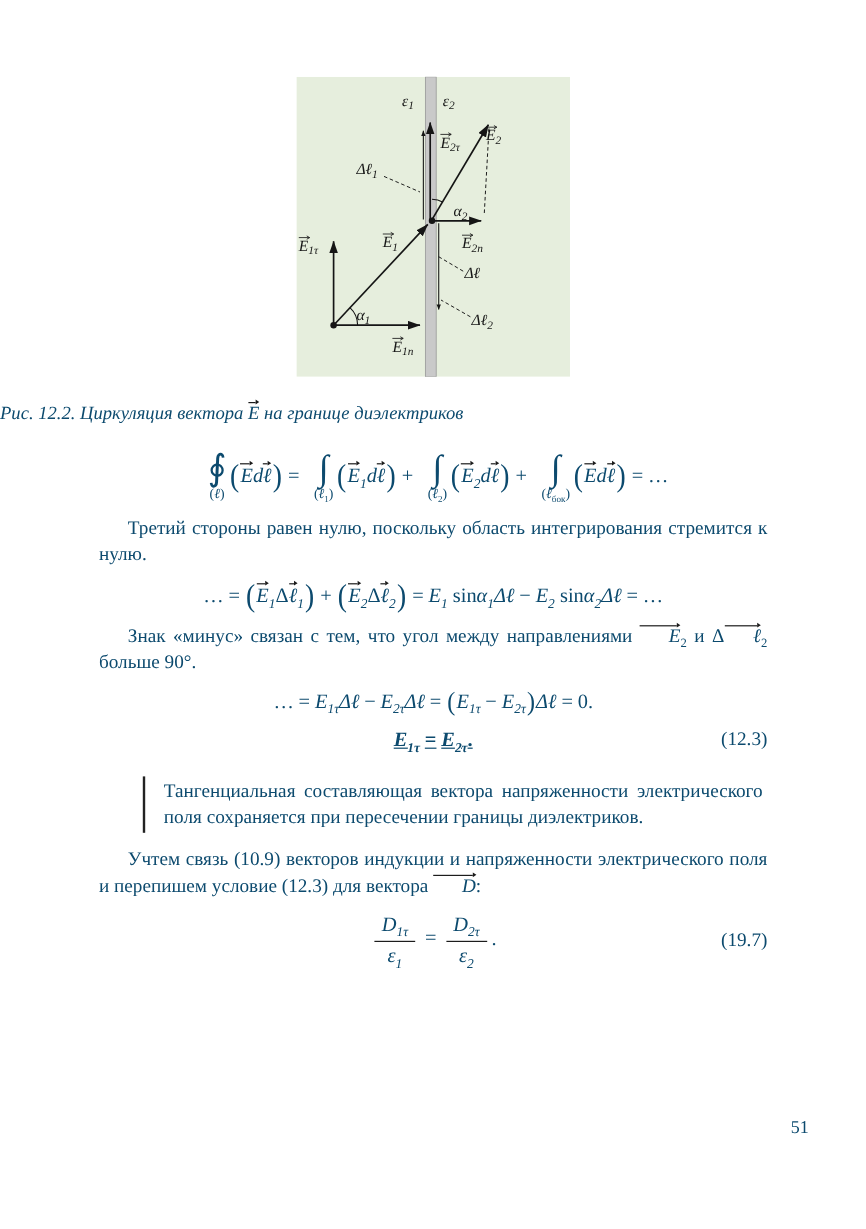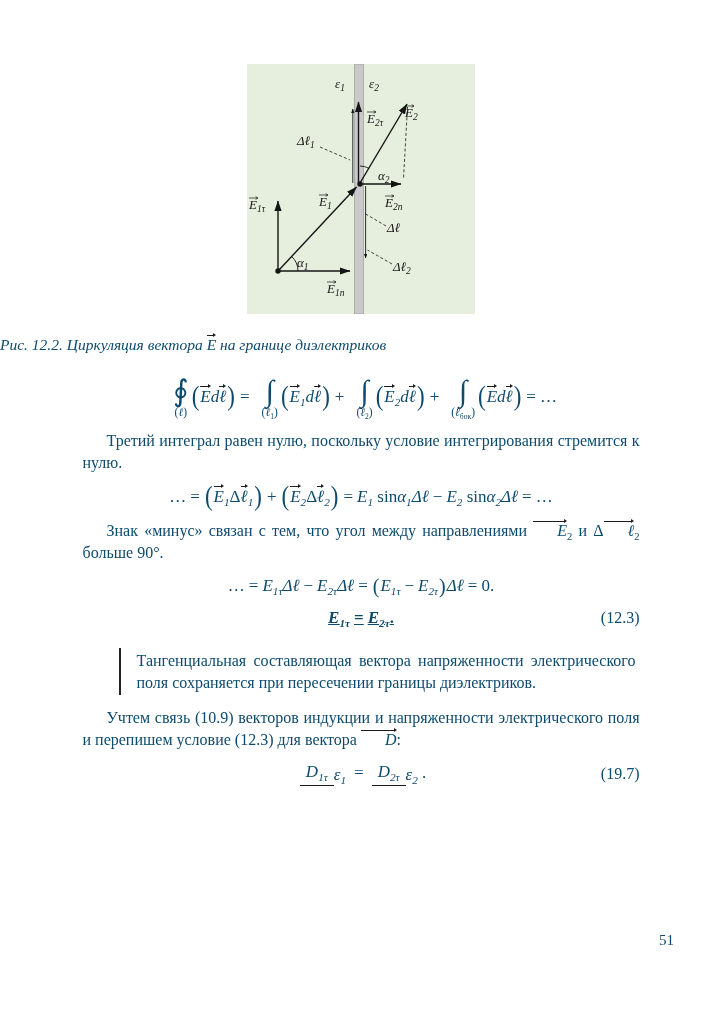--- a/index.html
+++ b/index.html
@@ -21,21 +21,21 @@
   .eq{position:relative;display:block;text-align:center;font-size:17px;font-style:italic;margin:12px 0;}
   .op{font-style:normal;margin:0 4px;}
   .grp{white-space:nowrap;}
   .bigp{font-style:normal;font-size:23px;display:inline-block;transform:scaleY(1.15);vertical-align:-2px;line-height:1;margin:0 1px;}
   .bigp2{font-style:normal;font-size:20px;display:inline-block;transform:scaleY(1.1);vertical-align:-1px;line-height:1;margin:0 1px;}
   .intwrap{display:inline-flex;flex-direction:column;align-items:center;font-style:normal;vertical-align:middle;margin:0 2px 0 8px;}
   .intsym{font-size:30px;line-height:26px;}
   .intlim{font-size:11.5px;line-height:11px;margin-top:3px;font-style:normal;}
   .eqnum{position:absolute;right:0;top:50%;transform:translateY(-50%);font-style:normal;font-weight:normal;font-size:16px;padding-left:44px;}
   .eq4{font-weight:bold;text-decoration:underline;}
-  .frac{display:inline-flex;flex-direction:row;align-items:center;vertical-align:middle;line-height:1.15;margin:0 4px;}
+  .frac{display:inline-flex;flex-direction:column;align-items:center;vertical-align:middle;line-height:1.15;margin:0 4px;}
   .fnum{padding:0 6px 3px;border-bottom:1.3px solid #1c1c1c;}
   .fden{padding-top:2px;}
   .quote{margin:20px 0 0 36px;border-left:2.5px solid #222;padding:2px 4px 2px 16px;}
   .quote p{margin:0;text-align:justify;font-size:16px;line-height:21.5px;}
   .pagenum{position:absolute;top:932px;right:48px;font-size:15px;}
 </style>
 </head>
 <body>
 
 <div class="page">
@@ -114,21 +114,21 @@
           <span class="intsym">∫</span>
           <span class="intlim"><span>(</span><span class="mi">ℓ</span><sub>1</sub><span>)</span></span>
         </span><span class="grp"><span class="bigp">(</span><span class="mi vec">E</span><sub>1</sub><span class="mi">d</span><span class="mi vec">ℓ</span><span class="bigp">)</span></span><span class="op">+</span><span class="intwrap">
           <span class="intsym">∫</span>
           <span class="intlim"><span>(</span><span class="mi">ℓ</span><sub>2</sub><span>)</span></span>
         </span><span class="grp"><span class="bigp">(</span><span class="mi vec">E</span><sub>2</sub><span class="mi">d</span><span class="mi vec">ℓ</span><span class="bigp">)</span></span><span class="op">+</span><span class="intwrap">
           <span class="intsym">∫</span>
           <span class="intlim"><span>(</span><span class="mi">ℓ</span><sub>бок</sub><span>)</span></span>
         </span><span class="grp"><span class="bigp">(</span><span class="mi vec">E</span><span class="mi">d</span><span class="mi vec">ℓ</span><span class="bigp">)</span></span><span class="op">=</span><span class="rm">…</span></div>
 
-    <p class="para">Третий интеграл равен нулю, поскольку условие интегрирования стремится к нулю.</p>
+    <p class="para">Третий стороны равен нулю, поскольку область интегрирования стремится к нулю.</p>
 
     <div class="eq"><span class="rm">…</span><span class="op">=</span><span class="grp"><span class="bigp">(</span><span class="mi vec">E</span><sub>1</sub><span class="rm">Δ</span><span class="mi vec">ℓ</span><sub>1</sub><span class="bigp">)</span></span><span class="op">+</span><span class="grp"><span class="bigp">(</span><span class="mi vec">E</span><sub>2</sub><span class="rm">Δ</span><span class="mi vec">ℓ</span><sub>2</sub><span class="bigp">)</span></span><span class="op">=</span><span class="grp"><span class="mi">E</span><sub>1</sub>&nbsp;<span class="rm">sin</span><span class="mi">α</span><sub>1</sub><span class="mi">Δℓ</span></span><span class="op">−</span><span class="grp"><span class="mi">E</span><sub>2</sub>&nbsp;<span class="rm">sin</span><span class="mi">α</span><sub>2</sub><span class="mi">Δℓ</span></span><span class="op">=</span><span class="rm">…</span></div>
 
     <p class="para"><span>Знак «минус» связан с тем, что угол между направлениями </span><span class="grp"><span class="mi vec">E</span><sub>2</sub></span><span> и </span><span class="grp"><span class="rm">Δ</span><span class="mi vec">ℓ</span><sub>2</sub></span><span> больше 90°.</span></p>
 
     <div class="eq"><span class="rm">…</span><span class="op">=</span><span class="grp"><span class="mi">E</span><sub>1τ</sub><span class="mi">Δℓ</span></span><span class="op">−</span><span class="grp"><span class="mi">E</span><sub>2τ</sub><span class="mi">Δℓ</span></span><span class="op">=</span><span class="grp"><span class="bigp2">(</span><span class="mi">E</span><sub>1τ</sub><span class="op">−</span><span class="mi">E</span><sub>2τ</sub><span class="bigp2">)</span><span class="mi">Δℓ</span></span><span class="op">=</span><span class="rm">0.</span></div>
 
     <div class="eq eq4"><span class="grp"><span class="mi">E</span><sub>1τ</sub></span><span class="op">=</span><span class="grp"><span class="mi">E</span><sub>2τ</sub><span class="rm">.</span></span><span class="eqnum">(12.3)</span></div>
 
     <div class="quote">

